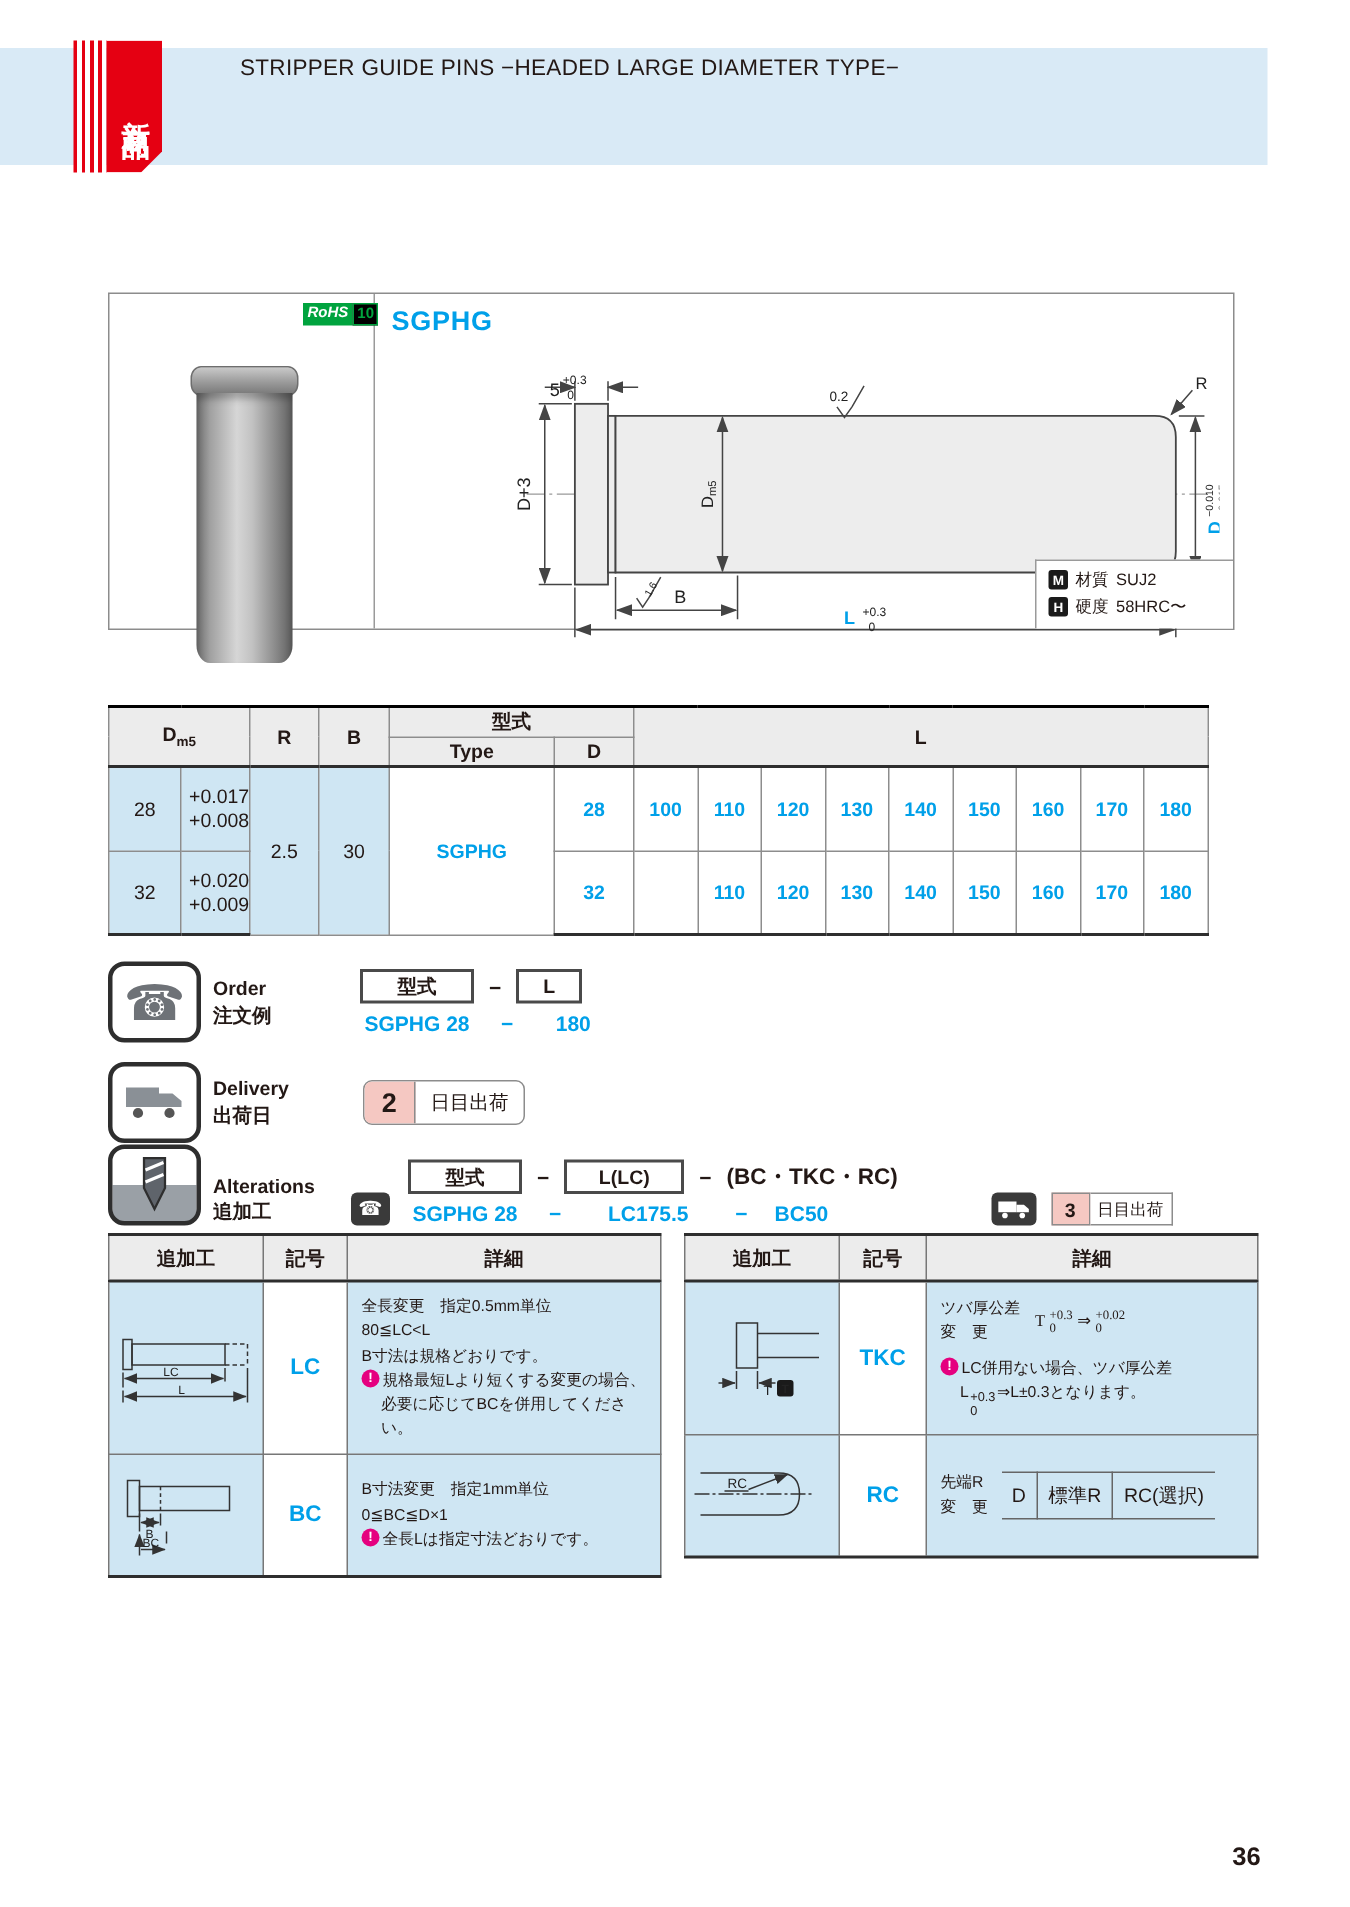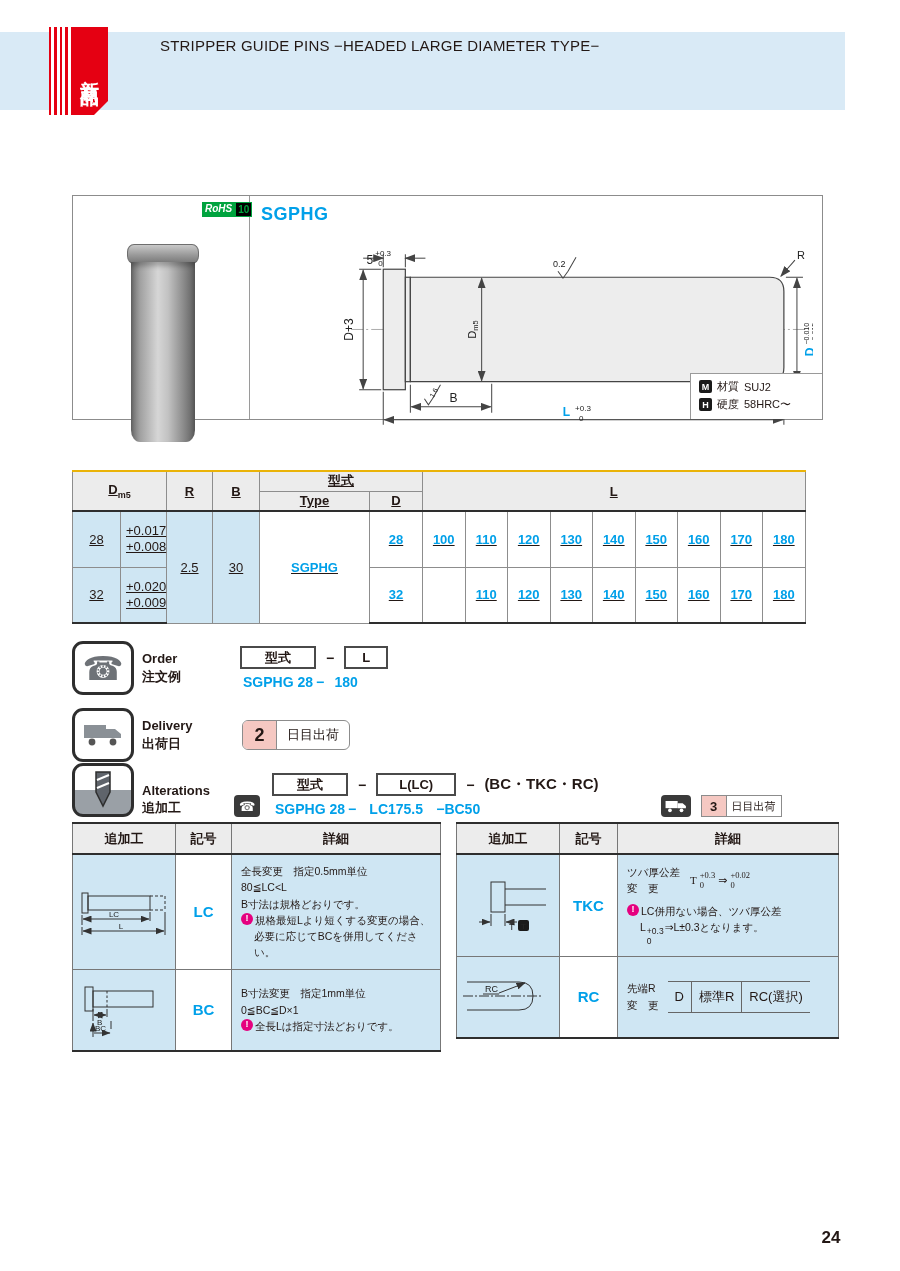--- a/index.html
+++ b/index.html
@@ -39,41 +39,41 @@
   svg.tech .blue { fill:#00a0e9; font-weight:bold; }
   .material-box { position:absolute; right:0; bottom:0; width:132px; height:46px; border-left:1px solid #9a9a9a; border-top:1px solid #9a9a9a; background:#fff; padding:5px 0 0 8px; font-size:11px; }
   .material-box .mrow { display:flex; align-items:center; gap:5px; margin-bottom:3px; }
   .sq { display:inline-flex; width:13px; height:13px; background:#1a1a1a; color:#fff; font-size:9px; font-weight:bold; align-items:center; justify-content:center; border-radius:2px; }
 
   
   table.spec { position:absolute; left:72px; top:470px; width:733px; border-collapse:collapse; table-layout:fixed; }
   table.spec th, table.spec td { border:1px solid #8d8d8d; }
   table.spec thead th { background:#ececec; font-size:13px; font-weight:bold; height:20px; border-bottom-width:1px; }
   table.spec thead tr:last-child th, table.spec thead th[rowspan] { border-bottom:2px solid #2e2e2e; }
-  table.spec { border-top:2px solid #eab308;text-decoration:underline; }
+  table.spec { border-top:2px solid #000000; }
   table.spec tbody td { height:56px; text-align:center; font-size:13px; }
   table.spec tbody tr:last-child td { border-bottom:2px solid #2e2e2e; }
   td.bluecell { background:#cfe6f3; }
   td.tolcell { background:#cfe6f3; font-size:10px; line-height:1.25; text-align:left; padding-left:5px; }
   td.typecell { color:#00a0e9; font-weight:bold; font-size:17px; background:#fff; }
   td.val { color:#00a0e9; font-weight:bold; font-size:13px; background:#fff; }
   sub.m5 { font-size:9px; }
 
   
   .icon-box { width:62px; height:54px; border:3px solid #2e2e2e; border-radius:11px; display:flex; align-items:center; justify-content:center; background:#fff; flex:0 0 auto; }
   .icon-box .phone { font-size:33px; color:#6e7277; line-height:1; }
   .row-label { font-size:13px; font-weight:bold; line-height:1.35; margin-left:8px; width:92px; }
   .obox { border:2px solid #4a4a4a; height:23px; min-width:72px; display:inline-flex; align-items:center; justify-content:center; font-weight:bold; font-size:13px; background:#fff; padding:0 6px; }
   .dash { font-weight:bold; font-size:14px; }
   .bluetxt { color:#00a0e9; font-weight:bold; font-size:14px; }
 
   .order-row { position:absolute; left:72px; top:641px; display:flex; align-items:center; }
   .order-right { margin-left:6px; }
   .boxes-line { display:flex; align-items:center; gap:10px; }
-  .example-line { display:flex; align-items:center; gap:0; margin-top:5px; }
+  .example-line { display:flex; align-items:center; gap:18px; margin-top:5px; }
   .w72c { width:76px; text-align:center; } .w40c { width:44px; text-align:center; } .w80c { width:80px; text-align:center; }
 
   .delivery-row { position:absolute; left:72px; top:708px; display:flex; align-items:center; }
   .days-badge { display:inline-flex; border:1px solid #8c8c8c; border-radius:6px; overflow:hidden; height:30px; align-items:stretch; margin-left:8px; background:#fff; }
   .days-badge .num { width:34px; background:#f5c8c2; display:flex; align-items:center; justify-content:center; font-size:18px; font-weight:bold; border-right:1px solid #8c8c8c; }
   .days-badge .lbl { display:flex; align-items:center; padding:0 10px; font-size:13px; }
 
   .alter-row { position:absolute; left:72px; top:763px; display:flex; align-items:flex-end; }
   .alter-icon { background:linear-gradient(180deg,#fff 50%,#9aa0a6 50%); }
   .mini-icon { width:26px; height:22px; background:#3a3a3a; border-radius:4px; color:#fff; display:flex; align-items:center; justify-content:center; font-size:13px; flex:0 0 auto; }
@@ -504,14 +504,14 @@
               </tr>
             </tbody>
                 </table>
           </div>
         </td>
       </tr>
     </tbody>
       </table>
   </div>
 
-  <div class="page-num">24</div>
+  <div class="page-num">36</div>
 </div>
 
 </body></html>

